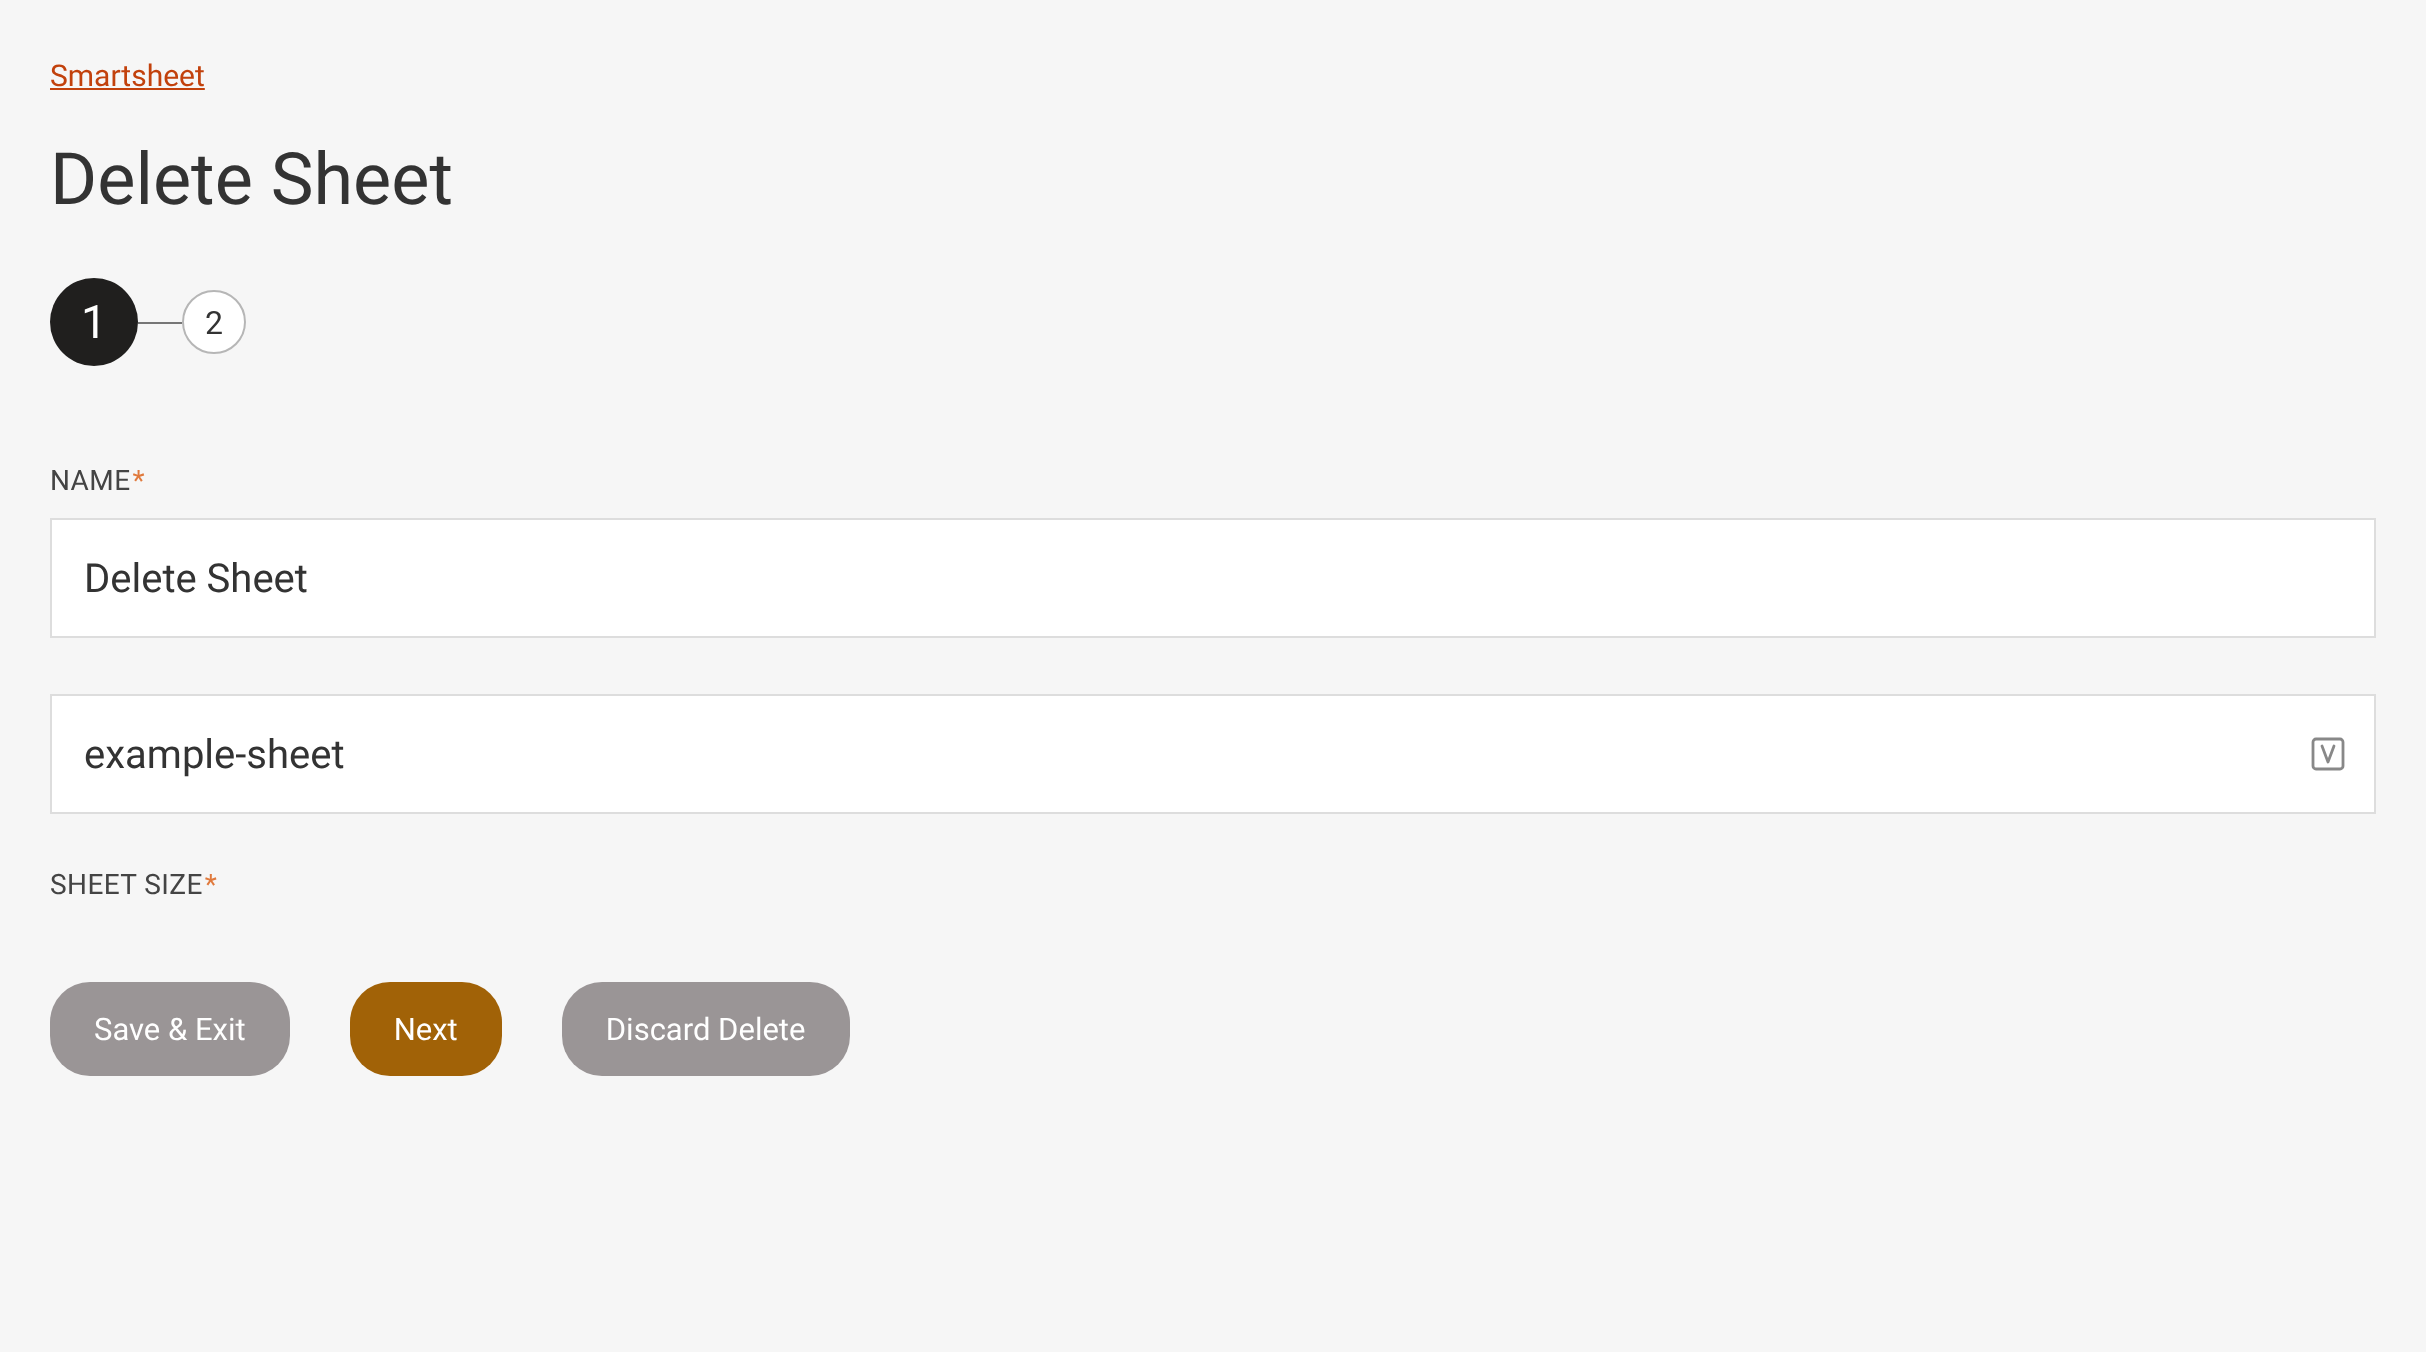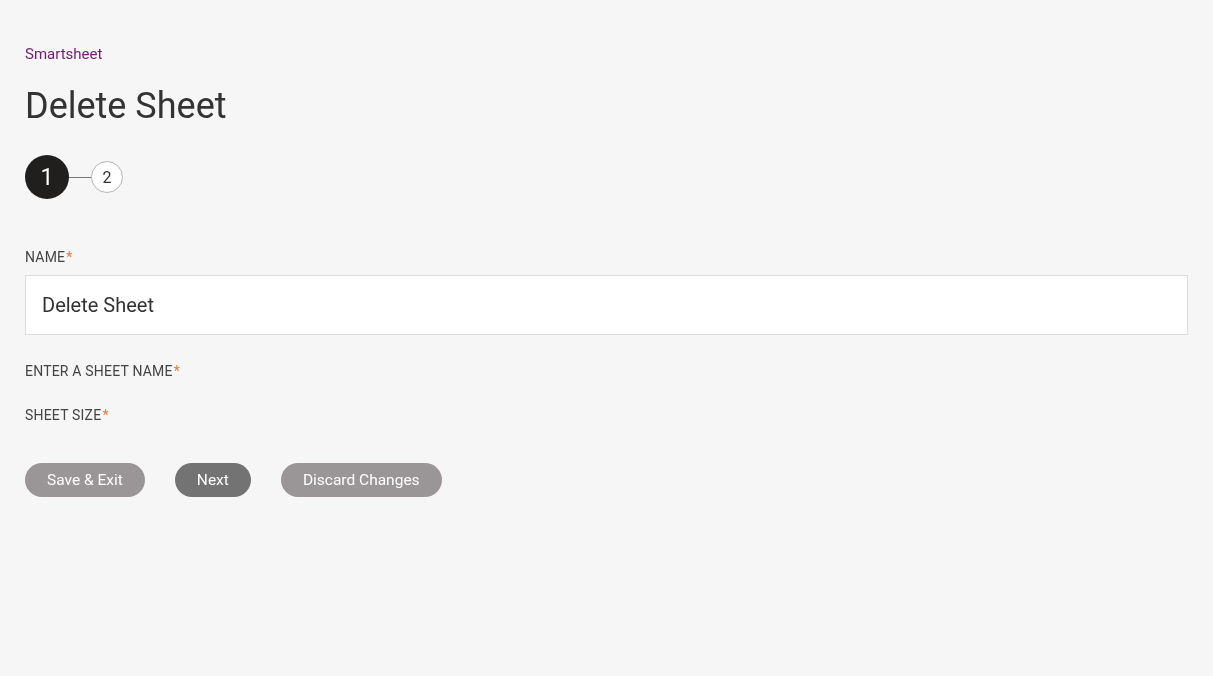--- a/index.html
+++ b/index.html
@@ -5,25 +5,26 @@
   * { box-sizing: border-box; margin: 0; padding: 0; }
   html, body { width: 100%; height: 100%; }
   body {
     background: #f6f6f6;
     font-family: -apple-system, BlinkMacSystemFont, "Segoe UI", Roboto, "Helvetica Neue", Arial, sans-serif;
     color: #333;
     padding: 25px 25px 30px 25px;
   }
   .breadcrumb {
     font-size: 15px;
-    color: #701a75;
+    color: #c2410c;
+    text-decoration: underline;
     cursor: pointer;
     display: inline-block;
     margin-bottom: 22px;
-    margin-top: 20px;
+    margin-top: 4px;
   }
   .page-title {
     font-size: 36px;
     font-weight: 400;
     color: #333;
     margin-bottom: 28px;
   }
   .stepper {
     display: flex;
     align-items: center;
@@ -103,31 +104,31 @@
   }
   .button-row {
     display: flex;
     gap: 30px;
     margin-top: 40px;
   }
   .btn {
     border: none;
     border-radius: 20px;
     padding: 0 22px;
-    height: 34px;
+    height: 47px;
     font-size: 15.5px;
     color: #fff;
     cursor: pointer;
     font-family: inherit;
   }
   .btn-secondary {
     background: #9a9596;
   }
   .btn-primary {
-    background: #737373;
+    background: #a16207;
   }
 </style>
 </head>
 <body>
 
 
 
 <a class="breadcrumb">Smartsheet</a>
 
 <h1 class="page-title">Delete Sheet</h1>
@@ -139,31 +140,37 @@
 </div>
 
 <div class="field-group">
   <label class="field-label">
     <span>NAME</span><span class="required">*</span>
   </label>
   <input type="text" class="text-input" value="Delete Sheet" style="">
 </div>
 
 <div class="field-group">
-  <label class="field-label">
-    <span>ENTER A SHEET NAME</span><span class="required">*</span>
-  </label>
+  <div class="input-wrapper">
+    <input type="text" class="text-input" style="padding-right: 44px;" value="example-sheet">
+    <span class="input-icon">
+      <svg width="18" height="18" viewBox="0 0 18 18">
+        <rect x="1.5" y="1.5" width="15" height="15" rx="1.5" stroke-width="1.4"></rect>
+        <path d="M6 5 L9 13 L12 5" stroke-width="1.4" stroke-linejoin="round" stroke-linecap="round"></path>
+      </svg>
+    </span>
+  </div>
 </div>
 
 <div class="field-group">
   <label class="field-label">
     <span>SHEET SIZE</span><span class="required">*</span>
   </label>
 </div>
 
 <div class="button-row">
   <button class="btn btn-secondary">Save &amp; Exit</button>
   <button class="btn btn-primary">Next</button>
-  <button class="btn btn-secondary">Discard Changes</button>
+  <button class="btn btn-secondary">Discard Delete</button>
 </div>
 
 
 
 
 </body></html>

